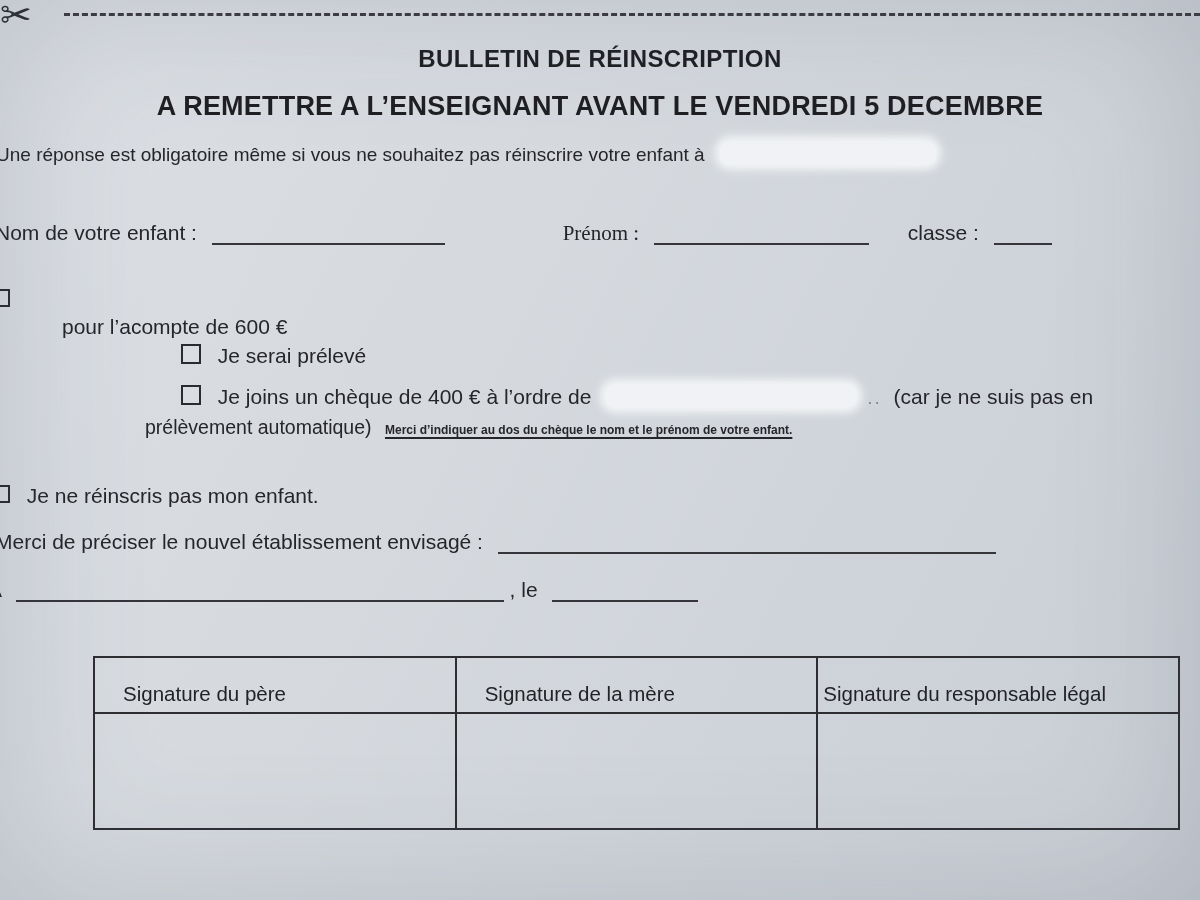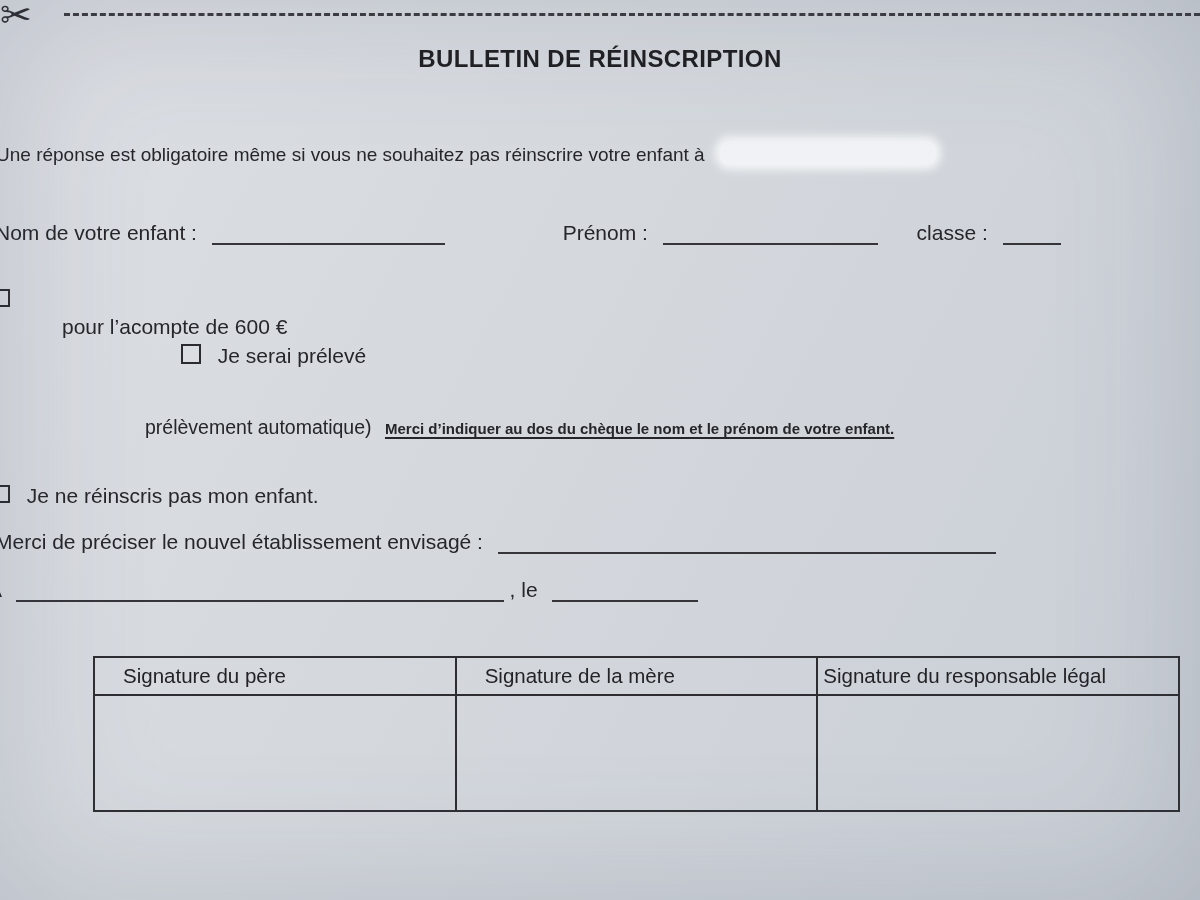--- a/index.html
+++ b/index.html
@@ -30,68 +30,76 @@
   .w2{width:252px;height:24px;margin:0 4px 0 8px;}
   .dots{color:#84888f;letter-spacing:2px;margin-right:6px;}
   .note{
     font-weight:bold;text-decoration:underline;
     text-decoration-thickness:2px;text-underline-offset:3px;margin-left:8px;
   }
   table.sig{position:absolute;left:93px;top:656px;width:1087px;border-collapse:collapse;table-layout:fixed;}
   table.sig th,table.sig td{border:2.5px solid #2e2e32;}
   table.sig th{
     height:34px;font-weight:normal;font-size:20.5px;text-align:left;
-    padding:1px 4px 1px 28px;color:#232327;
+    padding:19px 4px 1px 28px;color:#232327;
   }
   table.sig th.tight{padding-left:5px;border-radius:10px;}
   table.sig td{height:112px;}
   .fs19{font-size:19px;}
   .fs21{font-size:21px;}
   .title{top:44px;font-size:24px;letter-spacing:0.4px;color:#1f1f23;}
   .subtitle{top:90px;font-size:27px;letter-spacing:0.2px;color:#1f1f23;}
 </style>
 </head>
 <body>
 
 <div class="page">
 
   <span class="scissors">✂</span>
   <div class="cutline"></div>
 
   <div class="abs center bold title">BULLETIN DE RÉINSCRIPTION</div>
+  <div class="abs center bold subtitle">A REMETTRE A L’ENSEIGNANT AVANT LE VENDREDI 5 DECEMBRE</div>
 
   <div class="abs fs19" style="left:-4px;top:141px;">
     <span>Une réponse est obligatoire même si vous ne souhaitez pas réinscrire votre enfant à</span>
     <span class="whiteout w1"></span>
   </div>
 
   <div class="abs fs21" style="left:-5px;top:220px;">
     <span>Nom de votre enfant :</span>
     <span class="blank" style="width:233px;"><span></span></span>
-    <span style="margin-left:112px;">Prénom :</span>
+    <span style="margin-left:112px;font-family:Liberation Serif, serif;">Prénom :</span>
     <span class="blank" style="width:215px;"><span></span></span>
     <span style="margin-left:33px;">classe :</span>
     <span class="blank" style="width:58px;"><span></span></span>
   </div>
 
   <div class="abs fs21" style="left:-8px;top:287px;">
     <span class="cb"></span>
   </div>
   <div class="abs fs21" style="left:62px;top:314px;">
     <span>pour l’acompte de 600 €</span>
   </div>
 
   <div class="abs fs21" style="left:181px;top:343px;">
     <span class="cb lg"></span>
     <span>Je serai prélevé</span>
   </div>
 
+  <div class="abs fs21" style="left:181px;top:384px;">
+    <span class="cb lg"></span>
+    <span>Je joins un chèque de 400 € à l’ordre de</span>
+    <span class="whiteout w2"></span>
+    <span class="dots fs19">..</span>
+    <span>(car je ne suis pas en</span>
+  </div>
   <div class="abs" style="left:145px;top:415px;font-size:19.5px;">
     <span>prélèvement automatique)</span>
-    <span class="note" style="font-size:15px;">Merci d’indiquer au dos du chèque le nom et le prénom de votre enfant.</span>
+    <span class="note" style="font-size:12px;">Merci d’indiquer au dos du chèque le nom et le prénom de votre enfant.</span>
   </div>
 
   <div class="abs fs21" style="left:-8px;top:483px;">
     <span class="cb"></span>
     <span>Je ne réinscris pas mon enfant.</span>
   </div>
 
   <div class="abs fs21" style="left:-5px;top:529px;">
     <span>Merci de préciser le nouvel établissement envisagé :</span>
     <span class="blank" style="width:498px;"><span></span></span>

